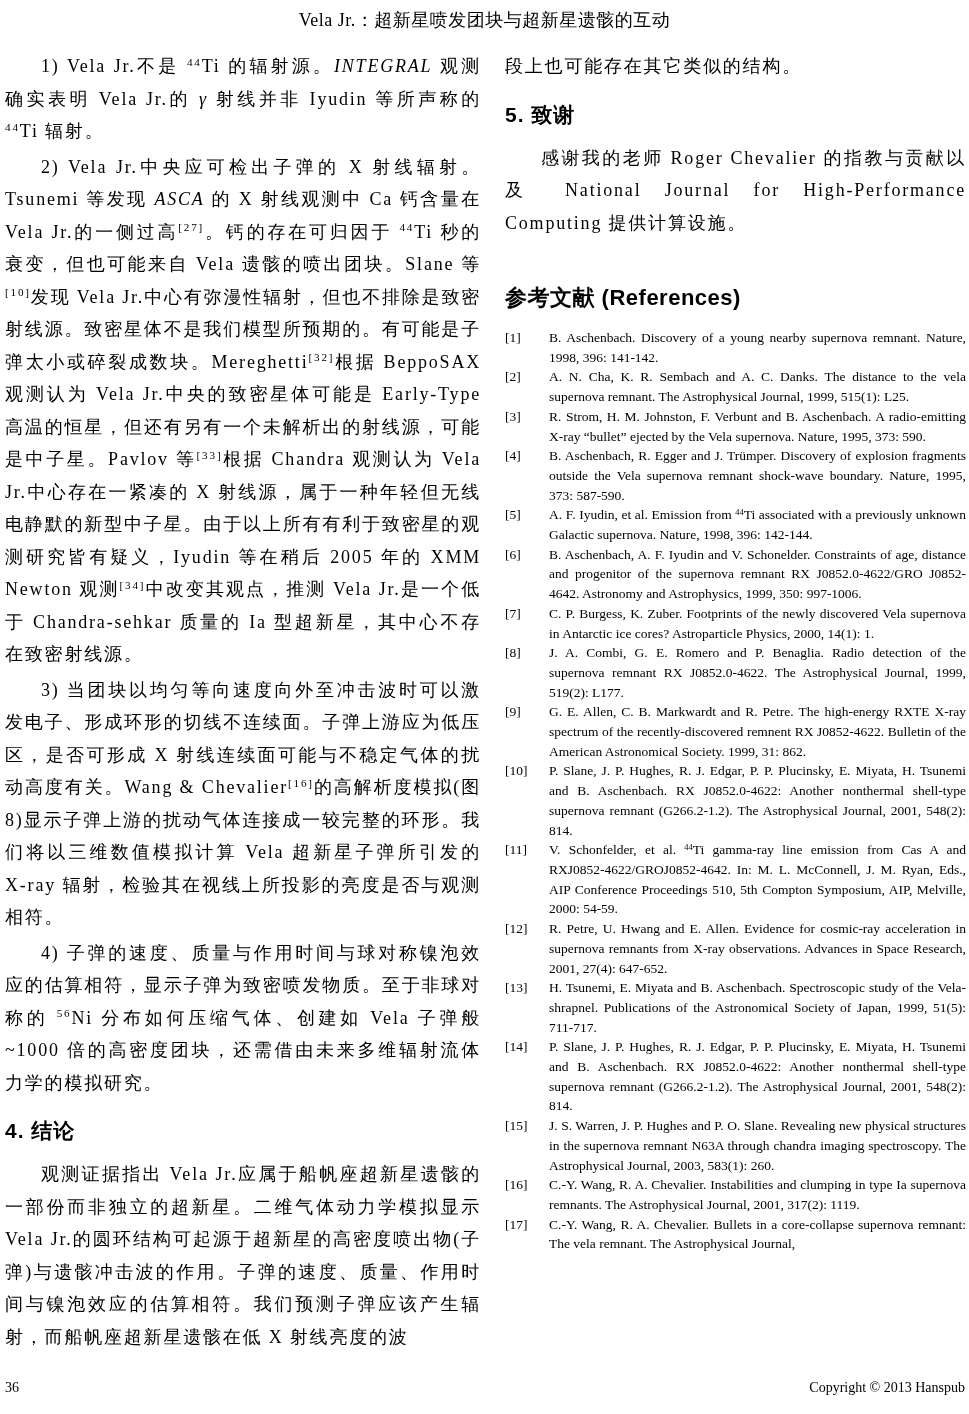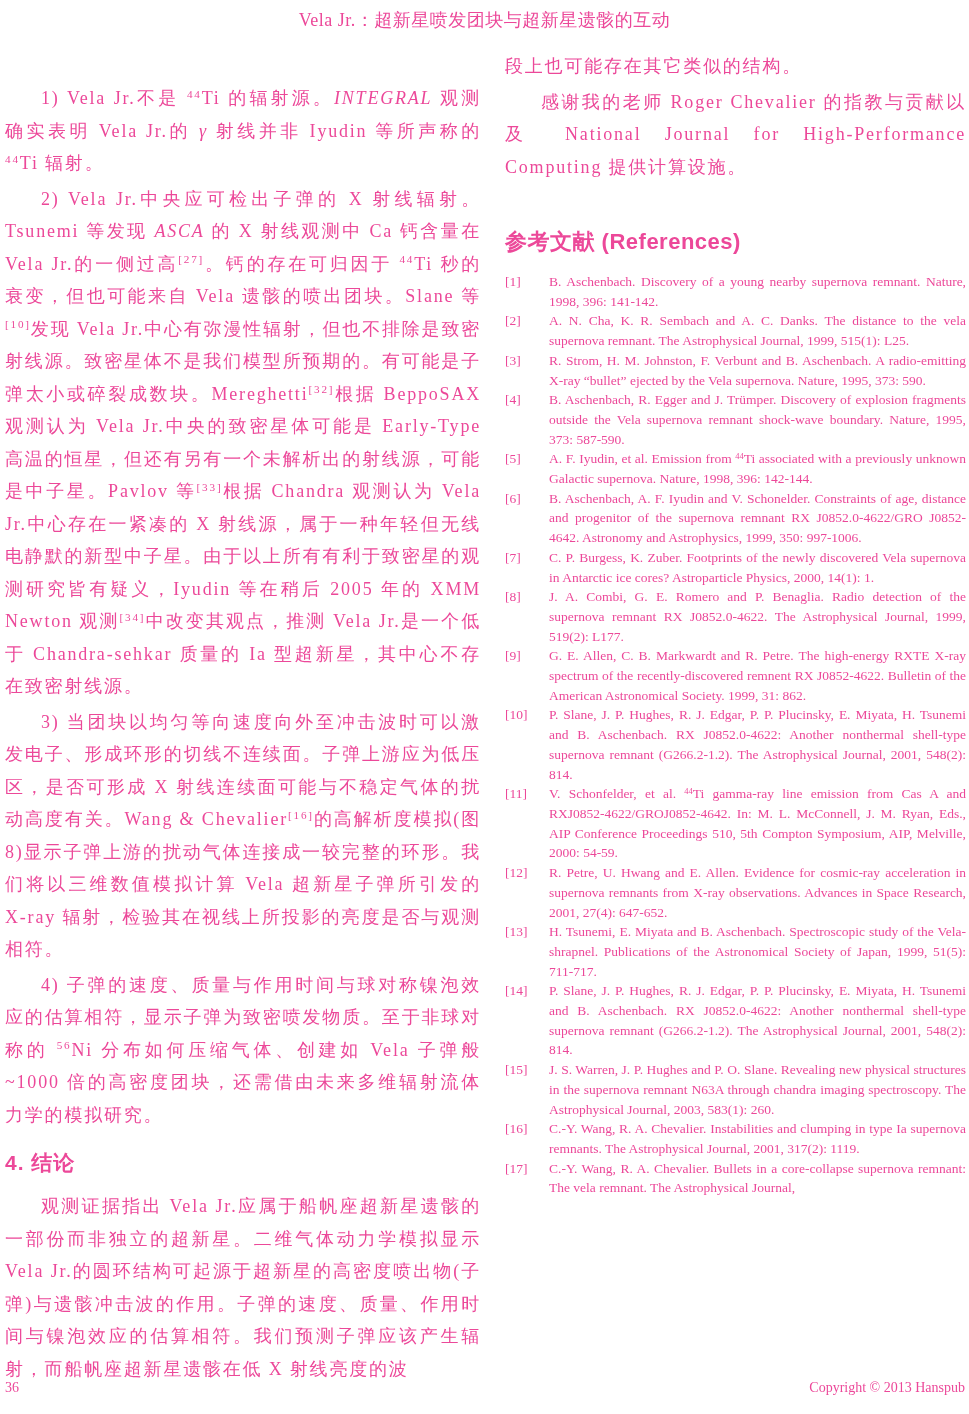--- a/index.html
+++ b/index.html
@@ -1,31 +1,31 @@
 <!DOCTYPE html>
 <html><head>
 <meta charset="utf-8">
 <style>
   html,body{margin:0;padding:0;background:#ffffff;}
   .page{
     position:relative;
     width:969px;height:1414px;
     background:#ffffff;
-    color:#ec4899;
+    color:#000000;
     font-family:"Liberation Serif","DejaVu Serif",serif;
     overflow:hidden;
   }
   .header-title{
     position:absolute;top:8px;left:0;width:100%;
     text-align:center;
     font-size:18px;
     letter-spacing:0.5px;
   }
   .col{position:absolute;top:50px;text-align:justify;}
-  .col-left{left:5px;width:476px;margin-top:32px;}
+  .col-left{left:5px;width:476px;}
   .col-right{left:505px;width:461px;}
   .para{
     margin:0 0 3px 0;
     font-size:18px;
     line-height:32.5px;
     text-indent:2em;
     letter-spacing:1.8px;
   }
   .para.noindent{text-indent:0;}
   .sec-heading{
@@ -66,20 +66,21 @@
       <p class="para">1) Vela Jr.不是 <sup>44</sup>Ti 的辐射源。<i>INTEGRAL</i> 观测确实表明 Vela Jr.的 <i>γ</i> 射线并非 Iyudin 等所声称的 <sup>44</sup>Ti 辐射。</p>
       <p class="para">2) Vela Jr.中央应可检出子弹的 X 射线辐射。Tsunemi 等发现 <i>ASCA</i> 的 X 射线观测中 Ca 钙含量在 Vela Jr.的一侧过高<sup>[27]</sup>。钙的存在可归因于 <sup>44</sup>Ti 秒的衰变，但也可能来自 Vela 遗骸的喷出团块。Slane 等<sup>[10]</sup>发现 Vela Jr.中心有弥漫性辐射，但也不排除是致密射线源。致密星体不是我们模型所预期的。有可能是子弹太小或碎裂成数块。Mereghetti<sup>[32]</sup>根据 BeppoSAX 观测认为 Vela Jr.中央的致密星体可能是 Early-Type 高温的恒星，但还有另有一个未解析出的射线源，可能是中子星。Pavlov 等<sup>[33]</sup>根据 Chandra 观测认为 Vela Jr.中心存在一紧凑的 X 射线源，属于一种年轻但无线电静默的新型中子星。由于以上所有有利于致密星的观测研究皆有疑义，Iyudin 等在稍后 2005 年的 XMM Newton 观测<sup>[34]</sup>中改变其观点，推测 Vela Jr.是一个低于 Chandra-sehkar 质量的 Ia 型超新星，其中心不存在致密射线源。</p>
       <p class="para">3) 当团块以均匀等向速度向外至冲击波时可以激发电子、形成环形的切线不连续面。子弹上游应为低压区，是否可形成 X 射线连续面可能与不稳定气体的扰动高度有关。Wang &amp; Chevalier<sup>[16]</sup>的高解析度模拟(图 8)显示子弹上游的扰动气体连接成一较完整的环形。我们将以三维数值模拟计算 Vela 超新星子弹所引发的 X-ray 辐射，检验其在视线上所投影的亮度是否与观测相符。</p>
       <p class="para">4) 子弹的速度、质量与作用时间与球对称镍泡效应的估算相符，显示子弹为致密喷发物质。至于非球对称的 <sup>56</sup>Ni 分布如何压缩气体、创建如 Vela 子弹般~1000 倍的高密度团块，还需借由未来多维辐射流体力学的模拟研究。</p>
       <h2 class="sec-heading">4. 结论</h2>
       <p class="para">观测证据指出 Vela Jr.应属于船帆座超新星遗骸的一部份而非独立的超新星。二维气体动力学模拟显示 Vela Jr.的圆环结构可起源于超新星的高密度喷出物(子弹)与遗骸冲击波的作用。子弹的速度、质量、作用时间与镍泡效应的估算相符。我们预测子弹应该产生辐射，而船帆座超新星遗骸在低 X 射线亮度的波</p>
     </div>
 
   <div class="col col-right">
       <p class="para noindent">段上也可能存在其它类似的结构。</p>
+      <h2 class="sec-heading">5. 致谢</h2>
       <p class="para">感谢我的老师 Roger Chevalier 的指教与贡献以及 National Journal for High-Performance Computing 提供计算设施。</p>
       <h2 class="refs-heading">参考文献 (References)</h2>
       <div class="ref-list">
         <div class="ref">
           <span class="ref-num">[1]</span>
           <span class="ref-text">B. Aschenbach. Discovery of a young nearby supernova remnant. Nature, 1998, 396: 141-142.</span>
         </div>
         <div class="ref">
           <span class="ref-num">[2]</span>
           <span class="ref-text">A. N. Cha, K. R. Sembach and A. C. Danks. The distance to the vela supernova remnant. The Astrophysical Journal, 1999, 515(1): L25.</span>

